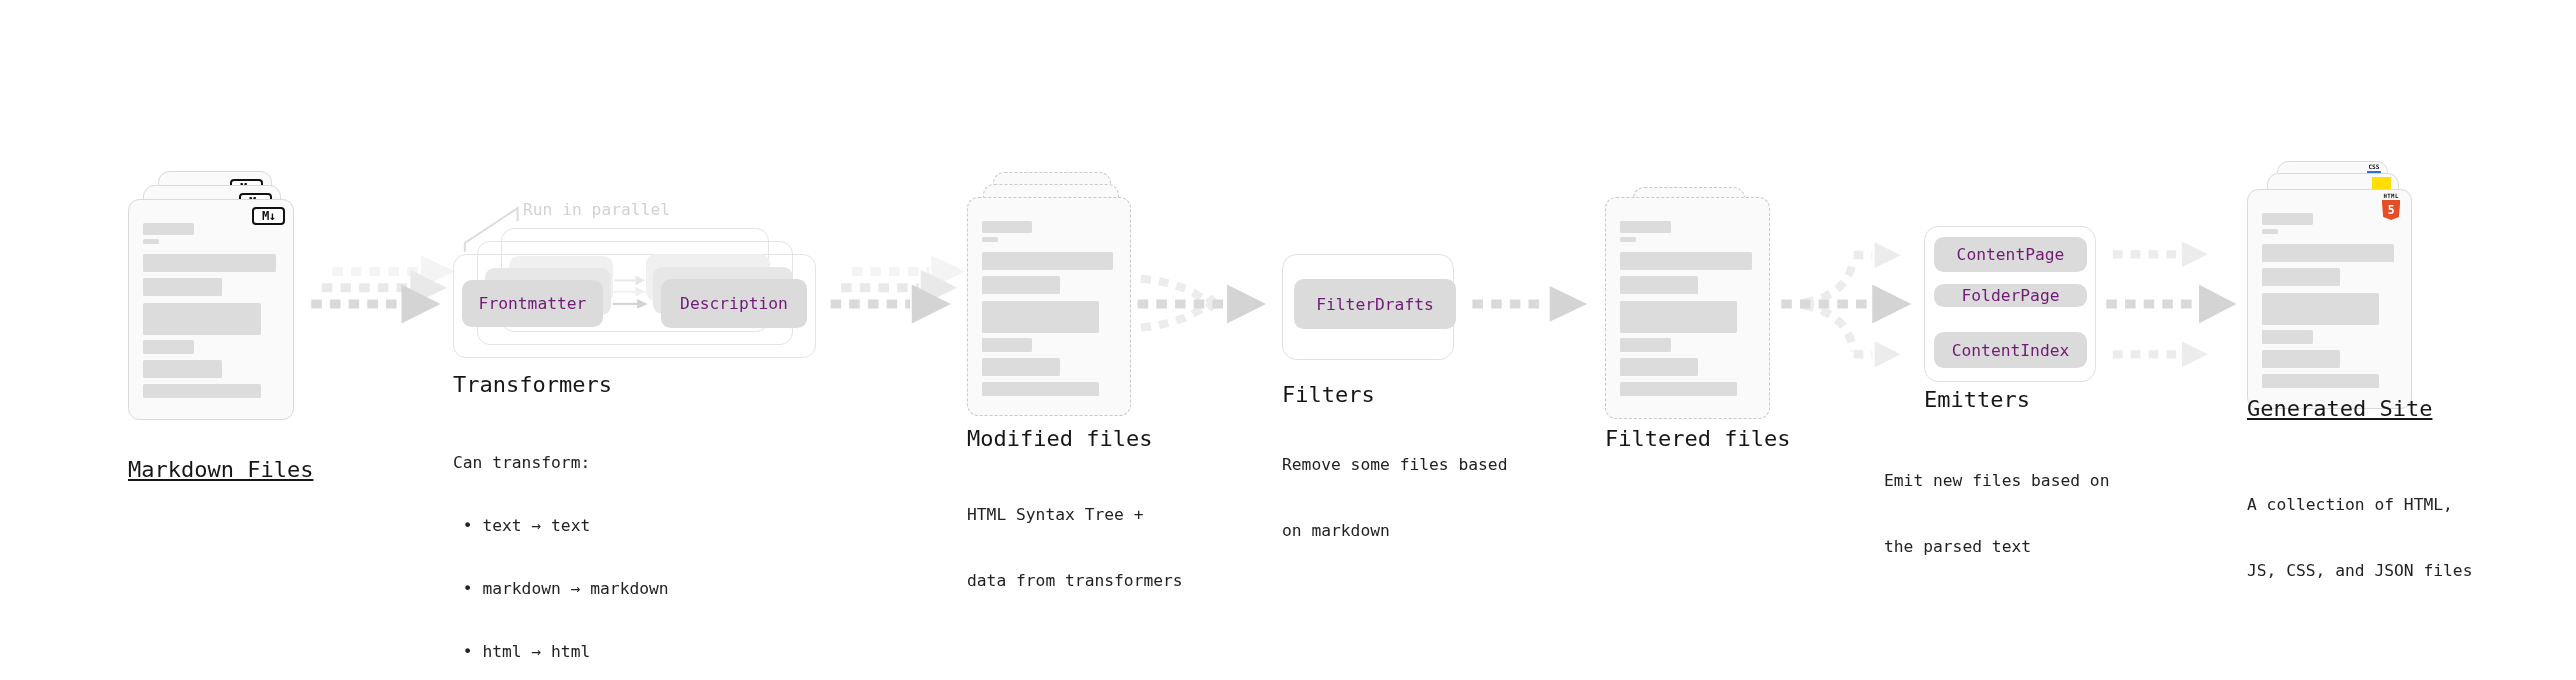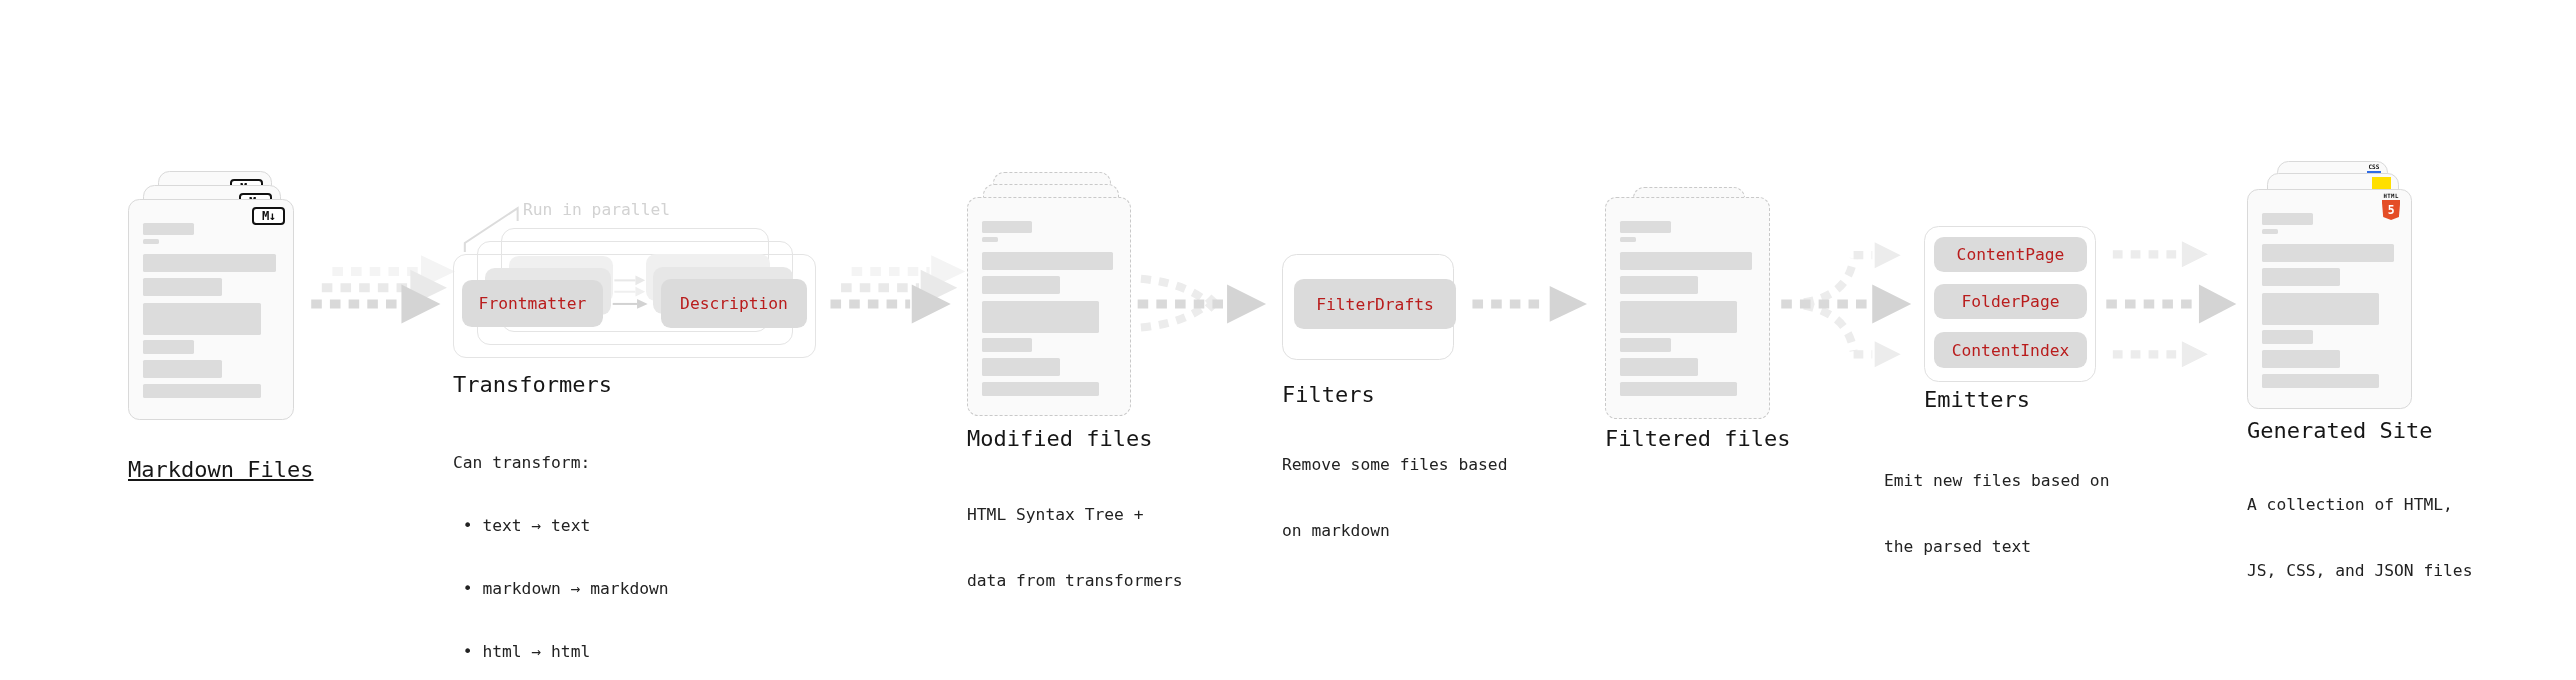--- a/index.html
+++ b/index.html
@@ -34,21 +34,21 @@
     clip-path:polygon(0 0,100% 0,92% 85%,50% 100%,8% 85%);}
   .badge-css{position:absolute;top:1.6px;right:4.9px;width:16.3px;text-align:center;}
   .css-word{font-size:6.1px;font-weight:bold;color:#111;line-height:6.5px;}
   .css-bar{width:14.6px;height:3.3px;background:#2f6be4;margin:0.8px auto 0 auto;}
   .badge-js{position:absolute;top:3.3px;right:7.3px;width:18.7px;height:12.2px;background:#ffdf00;}
 
   
   .tcontainer{position:absolute;border:1.6px solid #e4e4e4;border-radius:13px;box-sizing:border-box;background:transparent;}
   .wcontainer{position:absolute;border:1.6px solid #e0e0e0;border-radius:14.6px;box-sizing:border-box;background:#ffffff;}
   .op{position:absolute;background:#dbdbdb;border-radius:9.8px;display:flex;align-items:center;justify-content:center;
-    font-size:16.3px;color:#b91c1c;box-sizing:border-box;}
+    font-size:16.3px;color:#701a75;box-sizing:border-box;}
   .op.mid{background:#e7e7e7;}
   .op.back{background:#f0f0f0;}
 
   
   .title{position:absolute;font-size:22px;line-height:26px;color:#161616;white-space:pre;}
   .body{position:absolute;font-size:16.3px;line-height:22px;color:#222;white-space:pre;}
   .body.tight{line-height:21px;}
   .annotation{position:absolute;font-size:16.3px;color:#d2d2d2;white-space:pre;}
 </style>
 </head>
@@ -220,21 +220,21 @@
           <div class="bar b7"></div>
           <div class="bar b8"></div>
       </div>
     </div>
     <div class="title" style="left:1605px;top:426px;">Filtered files</div>
   </div>
 
   <div class="stage">
     <div class="wcontainer" style="left:1924px;top:226px;width:172px;height:156px;"></div>
     <div class="op" style="left:1934px;top:237px;width:153px;height:35px;">ContentPage</div>
-    <div class="op" style="left:1934px;top:284px;width:153px;height:35px;">FolderPage</div>
+    <div class="op" style="left:1934px;top:284px;width:153px;height:23px;">FolderPage</div>
     <div class="op" style="left:1934px;top:332px;width:153px;height:36px;">ContentIndex</div>
     <div class="title" style="left:1924px;top:387px;">Emitters</div>
     <div class="body" style="left:1884px;top:426px;">
       <div>Emit new files based on</div>
       <div>the parsed text</div>
     </div>
   </div>
 
   <div class="stage">
     <div class="doc" style="left:2277px;top:161px;width:111px;height:220px;">
@@ -255,21 +255,21 @@
         <div class="bar b1"></div>
           <div class="bar b2"></div>
           <div class="bar b3"></div>
           <div class="bar b4"></div>
         <div class="bar b5"></div>
           <div class="bar b6"></div>
           <div class="bar b7"></div>
           <div class="bar b8"></div>
       </div>
     </div>
-    <div class="title" style="left:2247px;top:418px;">Generated Site</div>
+    <div class="title" style="left:2247px;top:396px;text-decoration:underline;">Generated Site</div>
     <div class="body" style="left:2247px;top:450px;">
       <div>A collection of HTML,</div>
       <div>JS, CSS, and JSON files</div>
     </div>
   </div>
 
 </div>
 
 
 </body></html>

